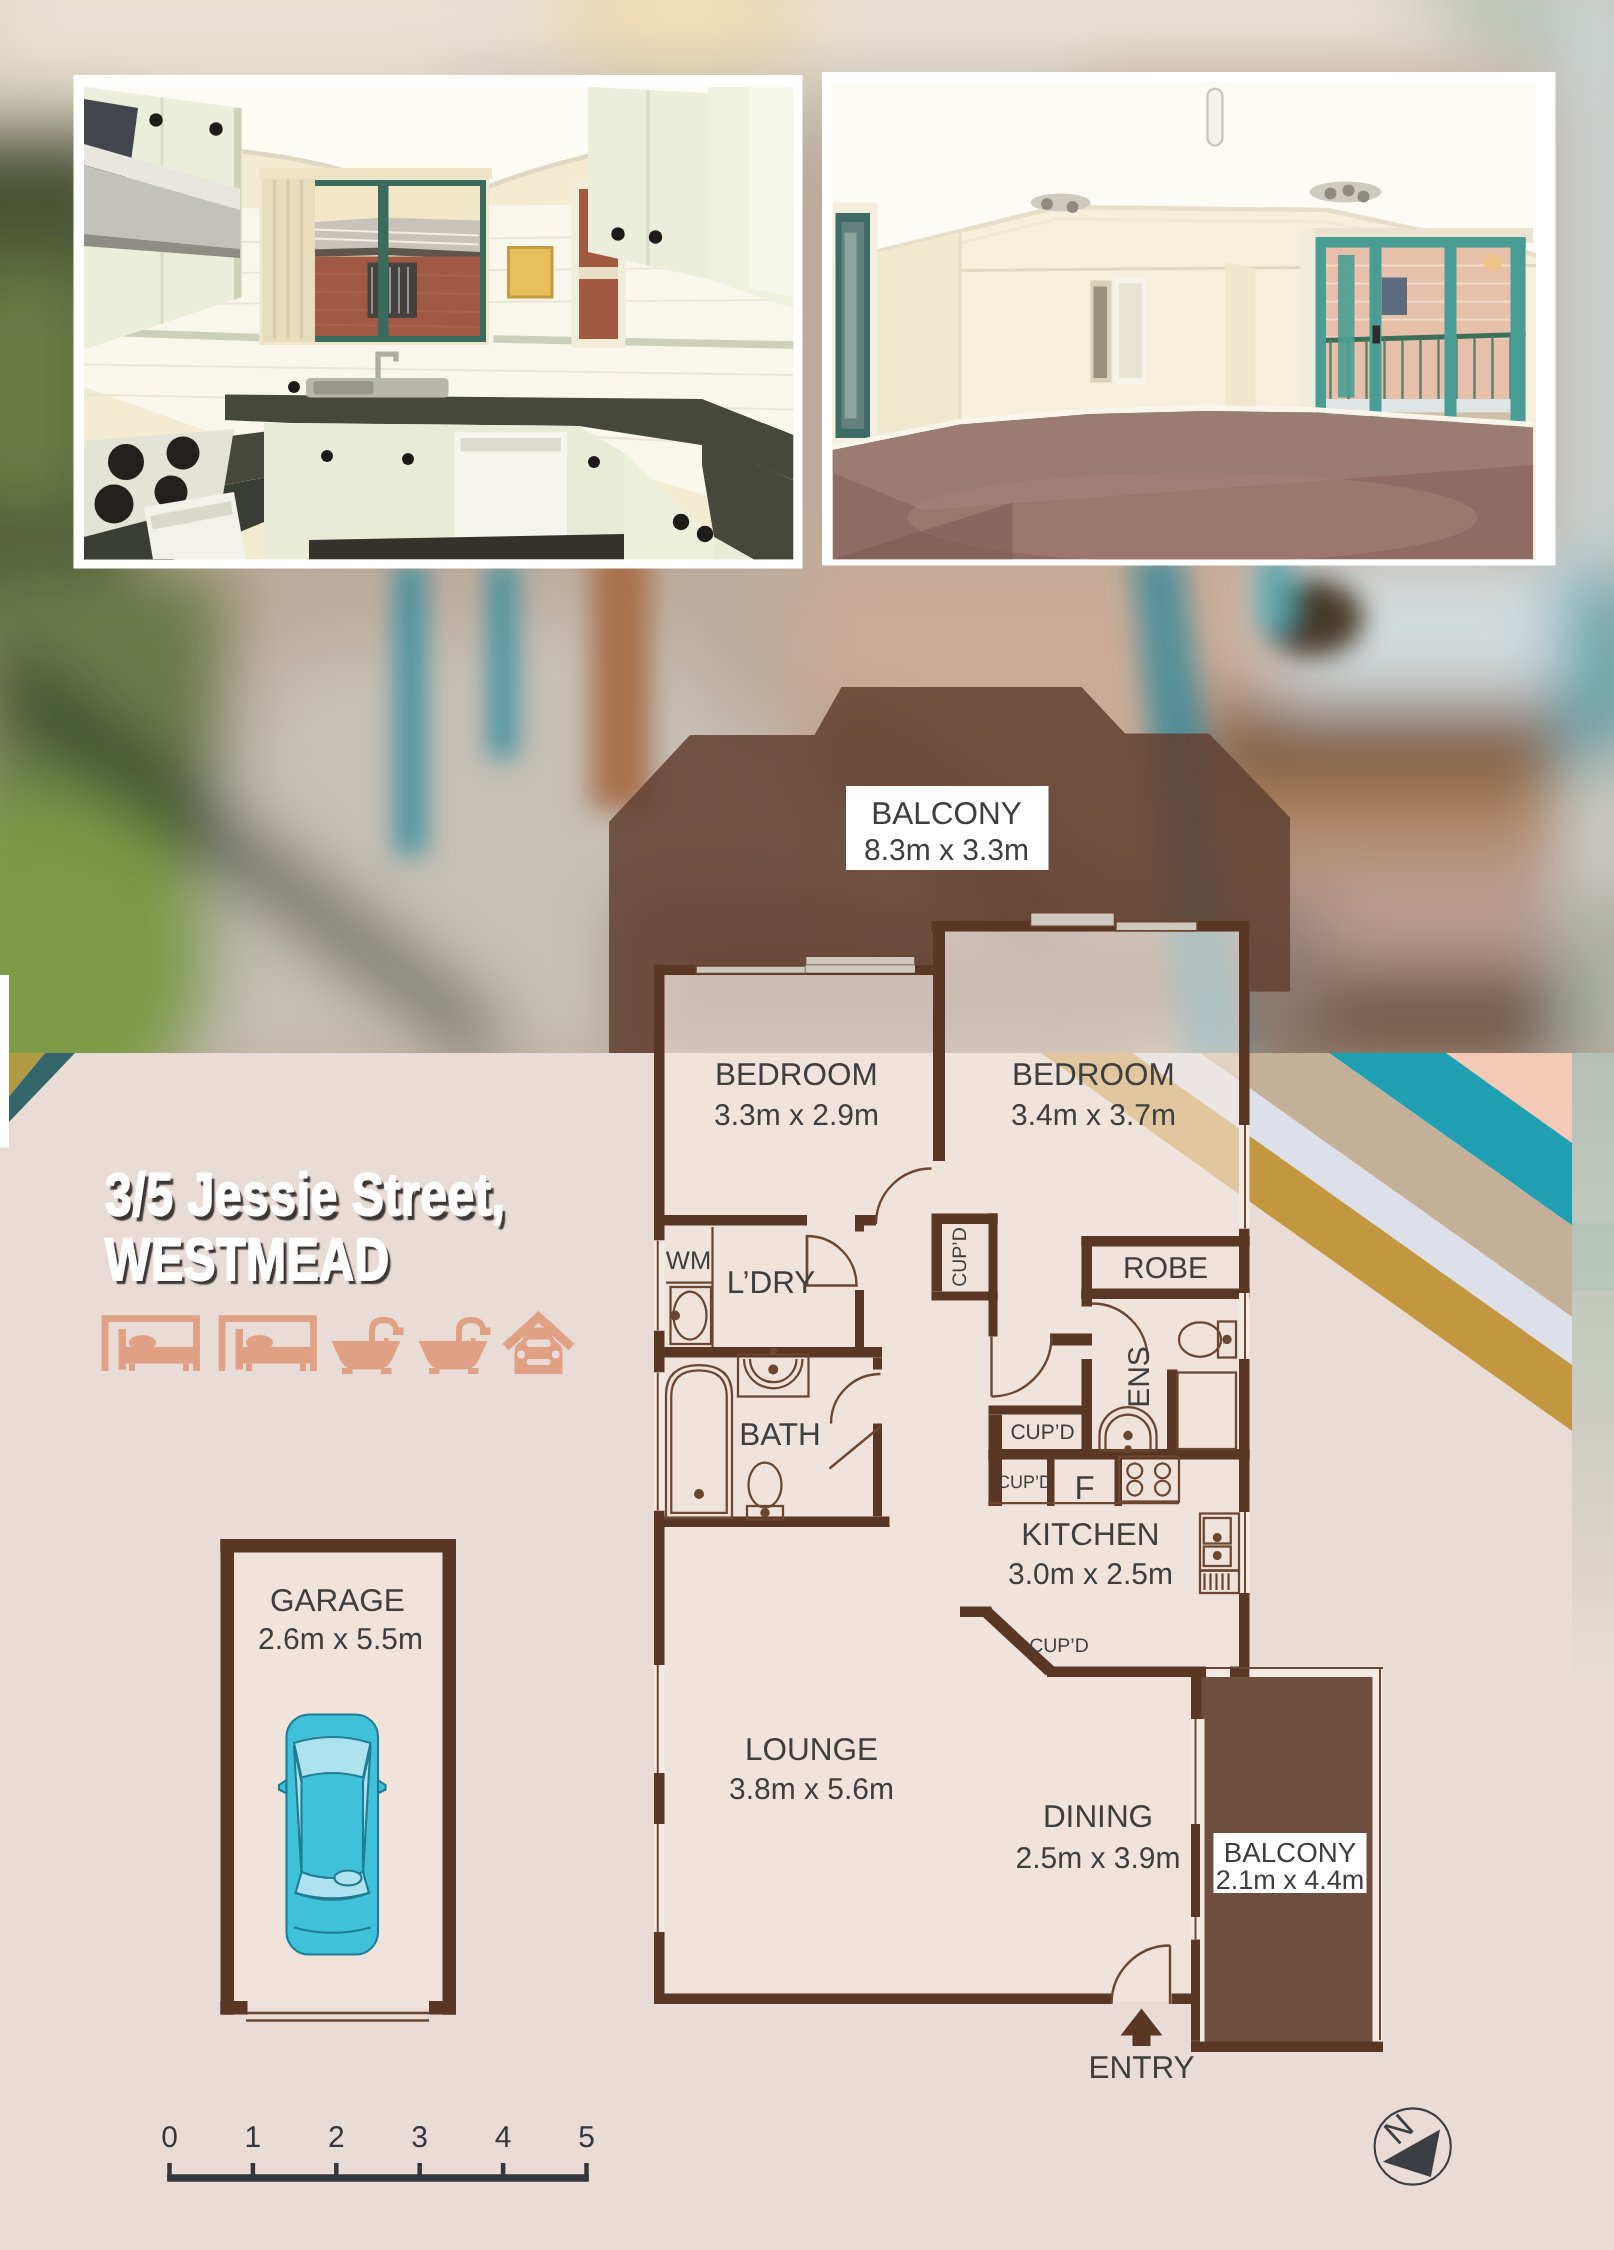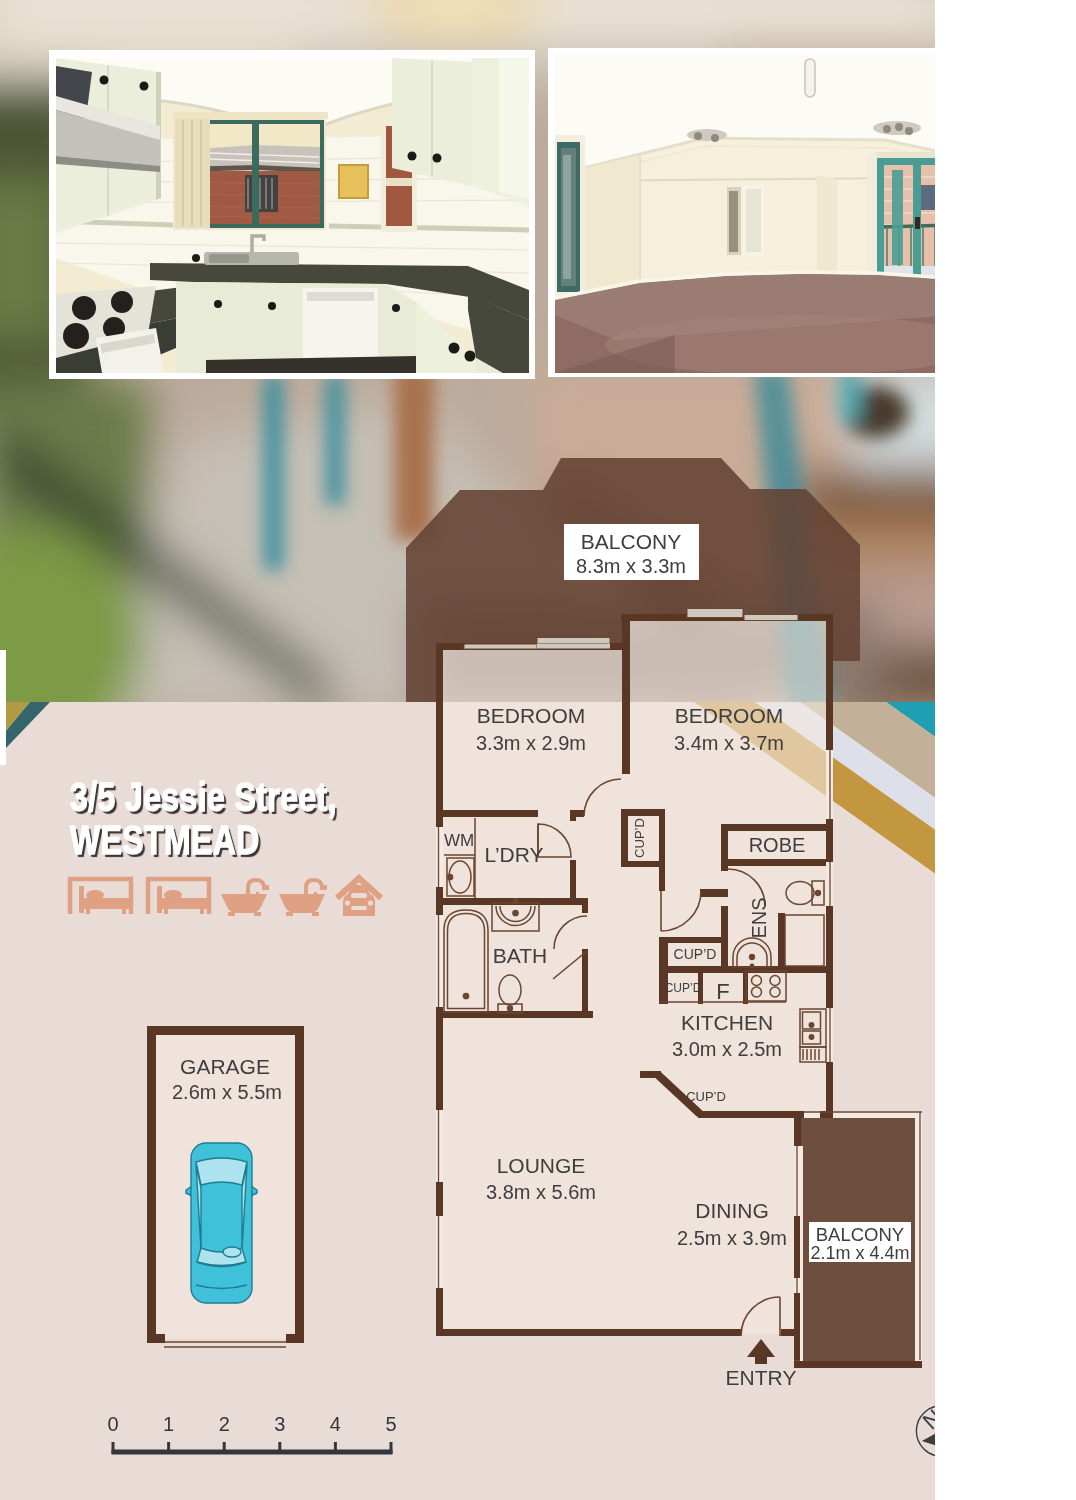--- a/index.html
+++ b/index.html
@@ -1,16 +1,16 @@
 <!DOCTYPE html>
 <html><head>
 <meta charset="utf-8">
 <style>
 html,body{margin:0;padding:0}
-.page{position:relative;width:935px;height:1500px;overflow:hidden;background:#0369a1;font-family:"Liberation Sans",sans-serif}
+.page{position:relative;width:1076px;height:1500px;overflow:hidden;background:#0369a1;font-family:"Liberation Sans",sans-serif}
 </style>
 </head>
 <body>
 <div class="page">
 
 <svg width="1076" height="1500" viewBox="0 0 1076 1500" style="position:absolute;left:0;top:0">
   <defs>
     <filter id="blur" x="-20%" y="-20%" width="140%" height="140%">
       <feGaussianBlur stdDeviation="22"></feGaussianBlur>
     </filter>

